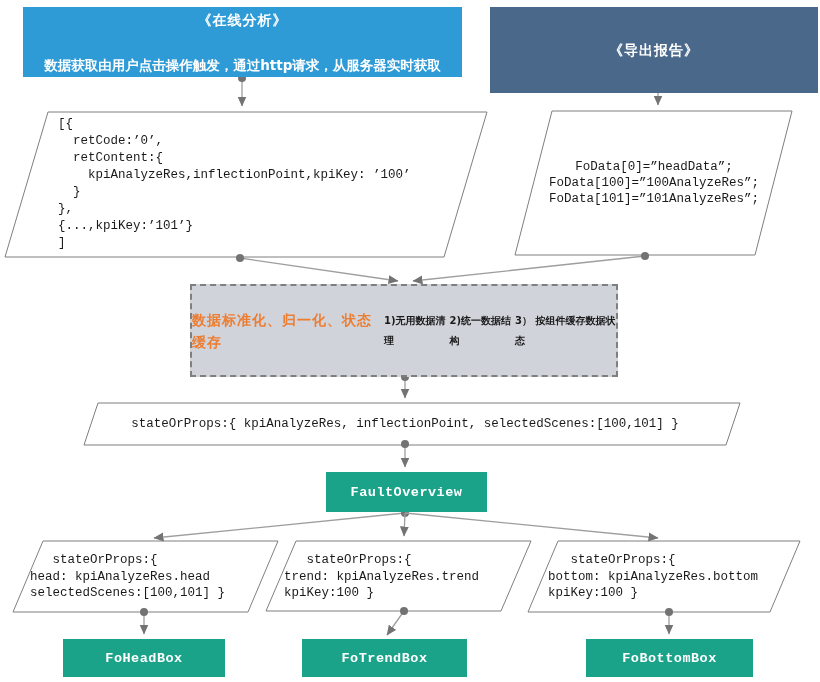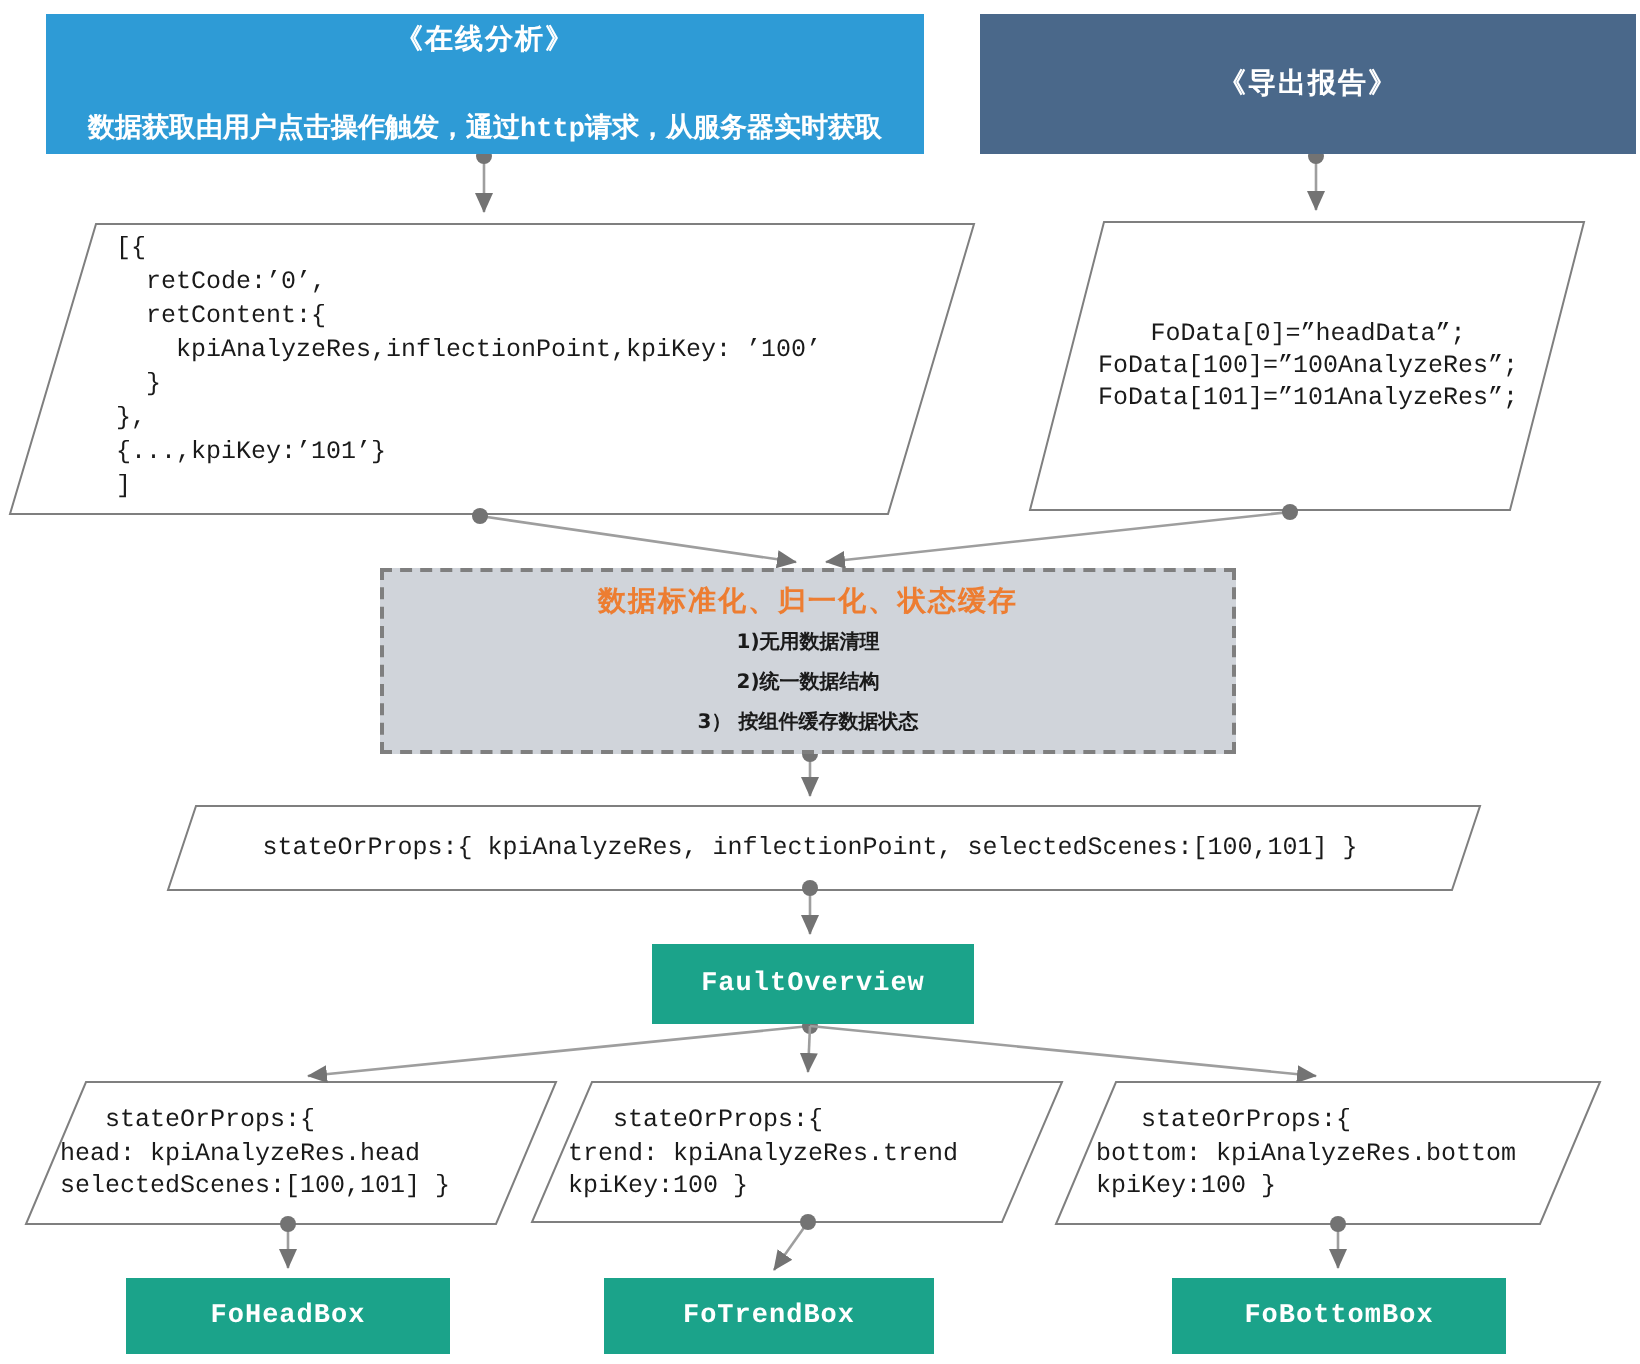--- a/index.html
+++ b/index.html
@@ -7,25 +7,25 @@
     position:relative;width:820px;height:682px;background:#ffffff;overflow:hidden;
     font-family:"DejaVu Sans","Liberation Sans",sans-serif;
   }
   .abs{position:absolute;}
   svg.layer{position:absolute;left:0;top:0;width:820px;height:682px;}
   .box{box-sizing:border-box;display:flex;flex-direction:column;justify-content:center;}
   .blue-box{background:var(--blue,#2E9BD6);color:#ffffff;gap:26px;}
   .dark-box{background:var(--darkblue,#4A688A);color:#ffffff;}
   .box-title{font-weight:bold;font-size:14px;text-align:center;line-height:20px;letter-spacing:1px;}
   .box-body{font-size:13.5px;line-height:19px;font-weight:bold;}
-  .center-text{text-align:center;font-family:Liberation Mono, monospace;}
+  .center-text{text-align:center;}
   .left-pad{padding:0 10px;white-space:pre-line;text-align:left;}
   .dashed-box{
     box-sizing:border-box;background:var(--panelgray,#D0D4DA);
-    border:2px dashed #7f7f7f;display:flex;flex-direction:column;
+    border:2px dashed #7f7f7f;display:flex;
     justify-content:center;align-items:center;
   }
   .dashed-title{color:var(--orange,#ED7D31);font-weight:bold;font-size:14px;line-height:22px;letter-spacing:1px;}
   .dashed-item{color:#1a1a1a;font-size:10px;line-height:20px;font-weight:bold;}
   .code{
     font-family:"Liberation Mono","DejaVu Sans Mono",monospace;
     font-size:12.5px;line-height:17px;color:#1a1a1a;white-space:pre;
   }
   .code-center{text-align:center;white-space:pre;}
   .green-box{
@@ -72,21 +72,21 @@
       <line x1="404" y1="611" x2="387" y2="635" marker-start="url(#m-dot)" marker-end="url(#m-arrow)"></line>
       <line x1="669" y1="612" x2="669" y2="634" marker-start="url(#m-dot)" marker-end="url(#m-arrow)"></line>
     </g>
   </svg>
 
   <div class="abs box blue-box" style="left:23px;top:7px;width:439px;height:70px;">
     <div class="box-title">《在线分析》</div>
     <div class="box-body center-text">数据获取由用户点击操作触发，通过http请求，从服务器实时获取</div>
   </div>
 
-  <div class="abs box dark-box" style="left:490px;top:7px;width:328px;height:70px;">
+  <div class="abs box dark-box" style="left:490px;top:7px;width:328px;height:86px;">
     <div class="box-title">《导出报告》</div>
   </div>
 
   <div class="abs code" style="left:58px;top:116px;">[{
   retCode:’0’,
   retContent:{
     kpiAnalyzeRes,inflectionPoint,kpiKey: ’100’
   }
 },
 {...,kpiKey:’101’}

